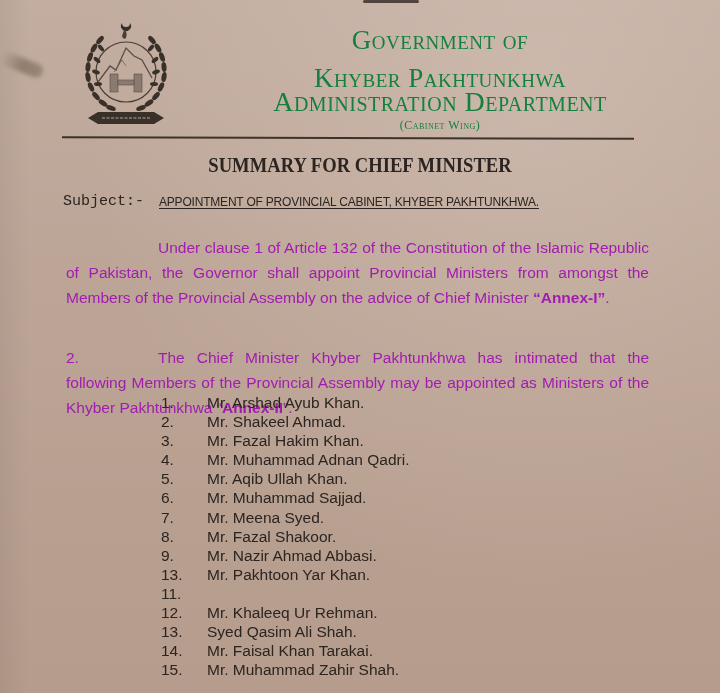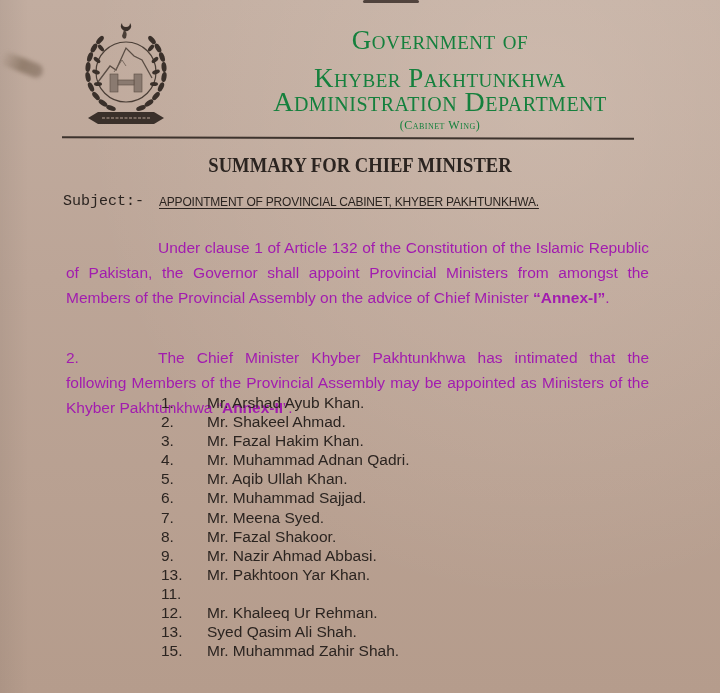--- a/index.html
+++ b/index.html
@@ -184,16 +184,20 @@
     </div>
   <div class="list-item">
       <span class="list-num">12.</span>
       <span class="list-name">Mr. Khaleeq Ur Rehman.</span>
     </div>
   <div class="list-item">
       <span class="list-num">13.</span>
       <span class="list-name">Syed Qasim Ali Shah.</span>
     </div>
   <div class="list-item">
+      <span class="list-num">14.</span>
+      <span class="list-name">Mr. Faisal Khan Tarakai.</span>
+    </div>
+  <div class="list-item">
       <span class="list-num">15.</span>
       <span class="list-name">Mr. Muhammad Zahir Shah.</span>
     </div>
 </div>
 
 </body></html>

